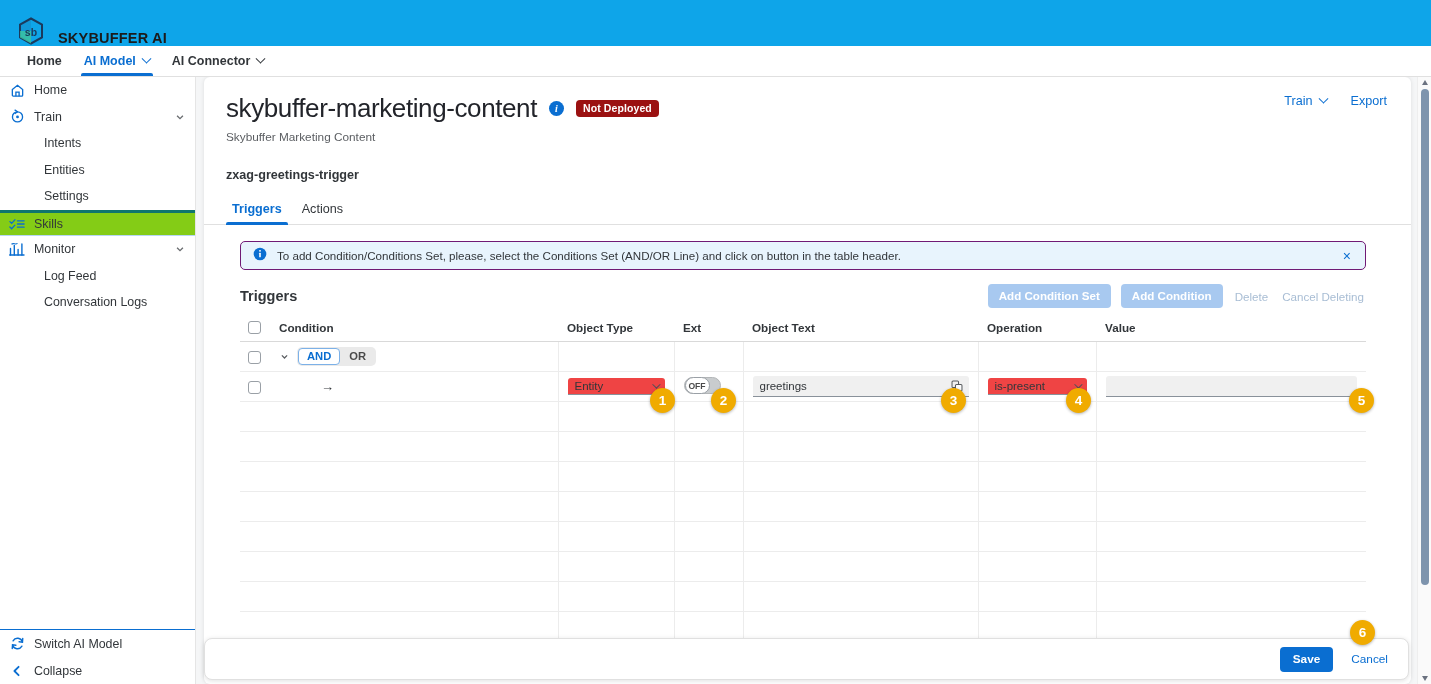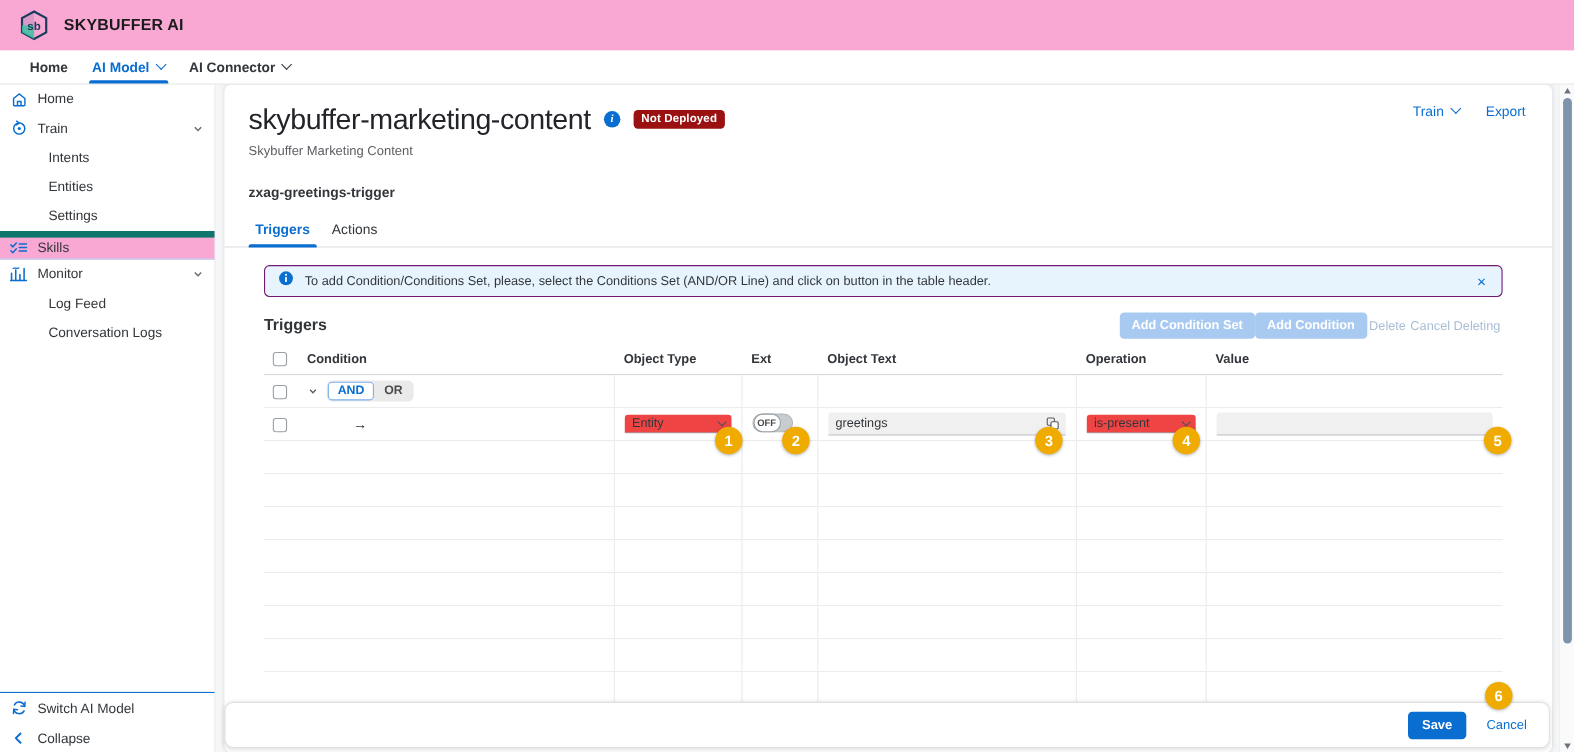--- a/index.html
+++ b/index.html
@@ -6,22 +6,22 @@
   html, body {
     width: 1431px; height: 684px;
     font-family: "Liberation Sans", sans-serif;
     background: #ffffff;
     overflow: hidden;
   }
   body { position: relative; }
 
   
   .brandbar {
-    height: 46px; display: flex; align-items: center;
-    padding-left: 16px; background: #f9a8d4;
+    height: 46px; display: flex; align-items: flex-end;
+    padding-left: 16px; background: #0ea5e9;
   }
   .logo-wrap { width: 30px; height: 30px; position: relative; }
   .brand-name {
     font-size: 14.5px; font-weight: bold; color: #1b1b1b;
     letter-spacing: .2px; margin-left: 12px;
   }
 
   
   .globalnav {
     height: 31px; display: flex; align-items: stretch;
@@ -57,22 +57,22 @@
     font-size: 12.4px; color: #32363a; cursor: pointer;
     padding-right: 10px; position: relative;
   }
   .side-item .si-icon {
     width: 34px; min-width: 34px; display: flex;
     align-items: center; justify-content: center; color: #0a6ed1;
   }
   .side-item .si-label { flex: 1; }
   .side-item.sub .si-label { padding-left: 44px; }
   .side-item.selected {
-    background: #f9a8d4;
-    border-top: 6px solid #0f766e; border-bottom: 1px solid #b7d7f5;
+    background: #84cc16;
+    border-top: 3px solid #0f766e; border-bottom: 1px solid #b7d7f5;
   }
   .side-item .si-arrow { color: #6a6d70; display:flex; align-items:center; }
   .sidebar-footer { margin-top: auto; border-top: 1px solid #0a6ed1; }
 
   
   .content {
     flex: 1; background: #f5f6f7; position: relative; overflow: hidden;
   }
   .content-card {
     position: absolute; left: 8px; right: 20px; top: 0px; bottom: 0px;
@@ -134,21 +134,21 @@
   .msg-close {
     color: #0a6ed1; font-size: 14px; cursor: pointer; line-height: 1;
     padding: 0 2px;
   }
 
   
   .tbl-toolbar {
     margin: 14px 45px 0 36px; display: flex; align-items: center;
   }
   .tbl-title { font-size: 14.5px; font-weight: bold; color: #32363a; flex: 1; }
-  .tbl-actions { display: flex; align-items: center; }
+  .tbl-actions { display: flex; align-items: center; gap: 10px; }
   .btn-soft {
     background: #a8c9f0; color: #fff; font-size: 11.6px; font-weight: bold;
     border: none; border-radius: 4px; padding: 5px 11px 6px; cursor: pointer;
   }
   .link-dim {
     font-size: 11.6px; color: #a8bdd4; cursor: default; padding: 0 2px;
   }
 
   
   .tbl-wrap { margin: 7px 45px 0 36px; }

